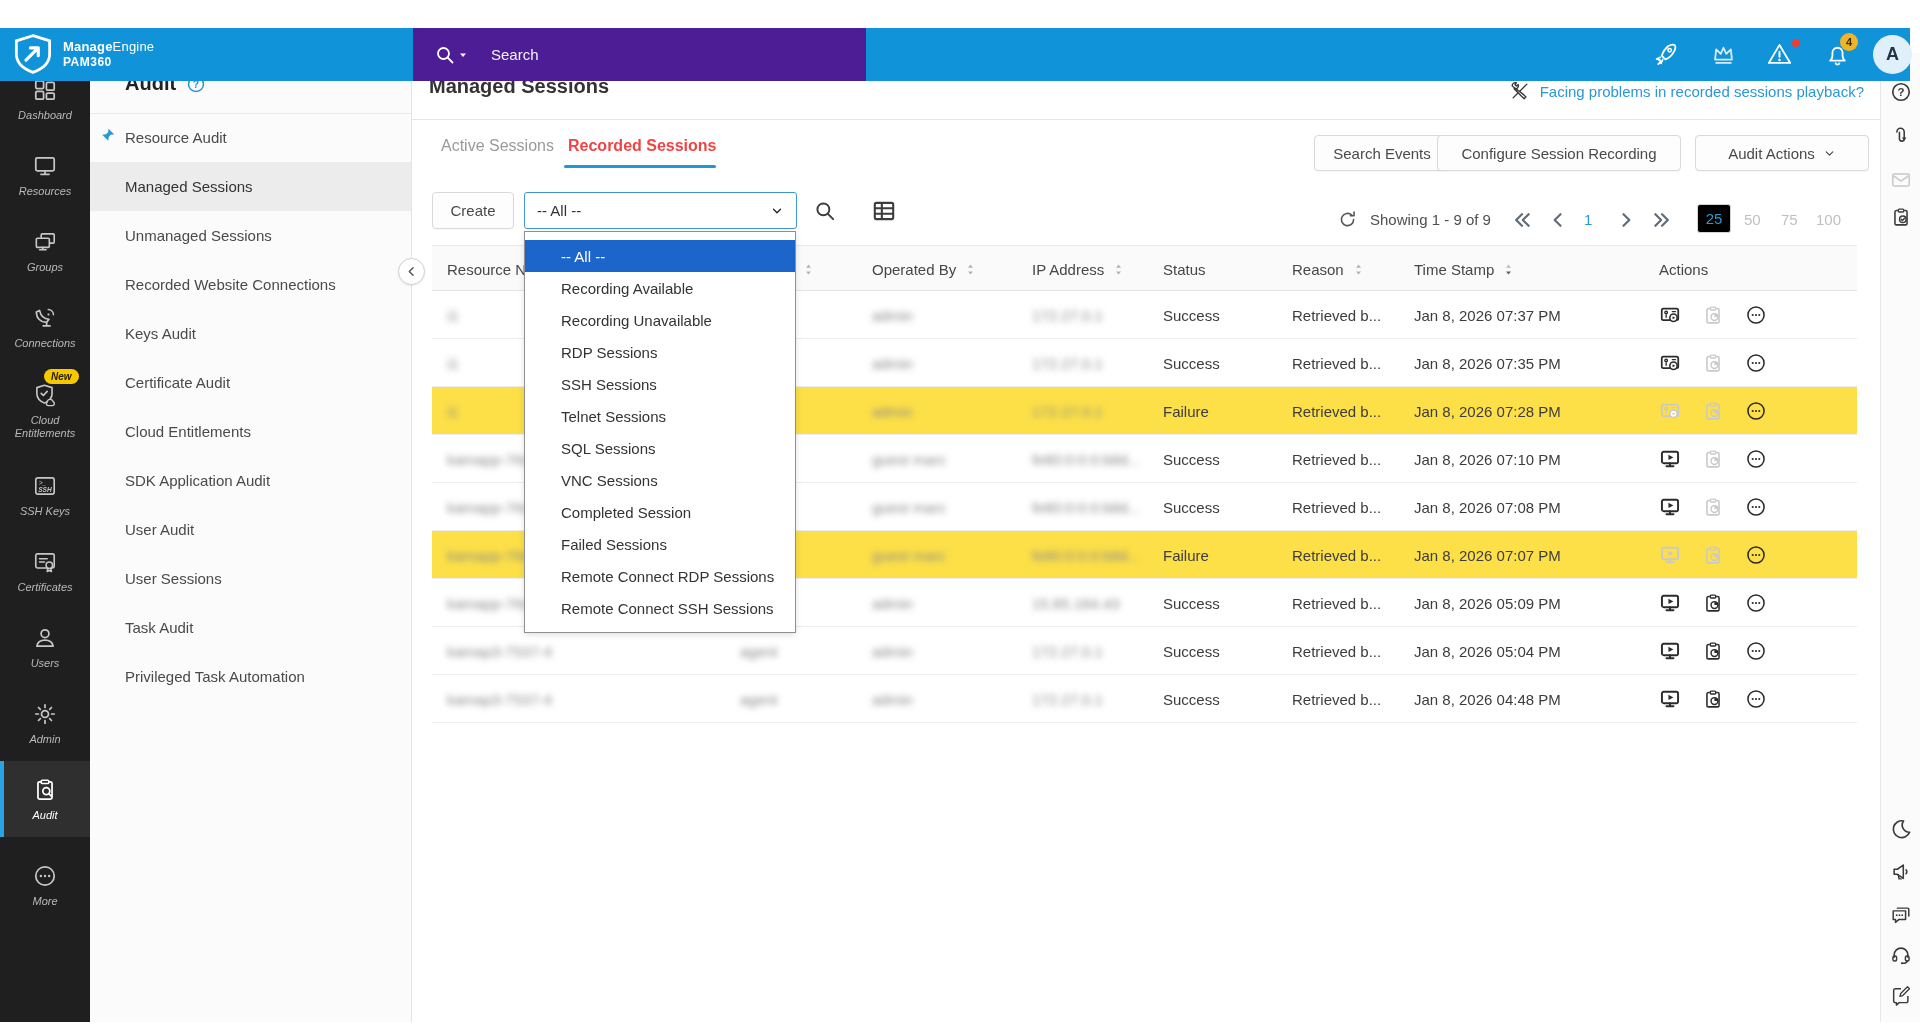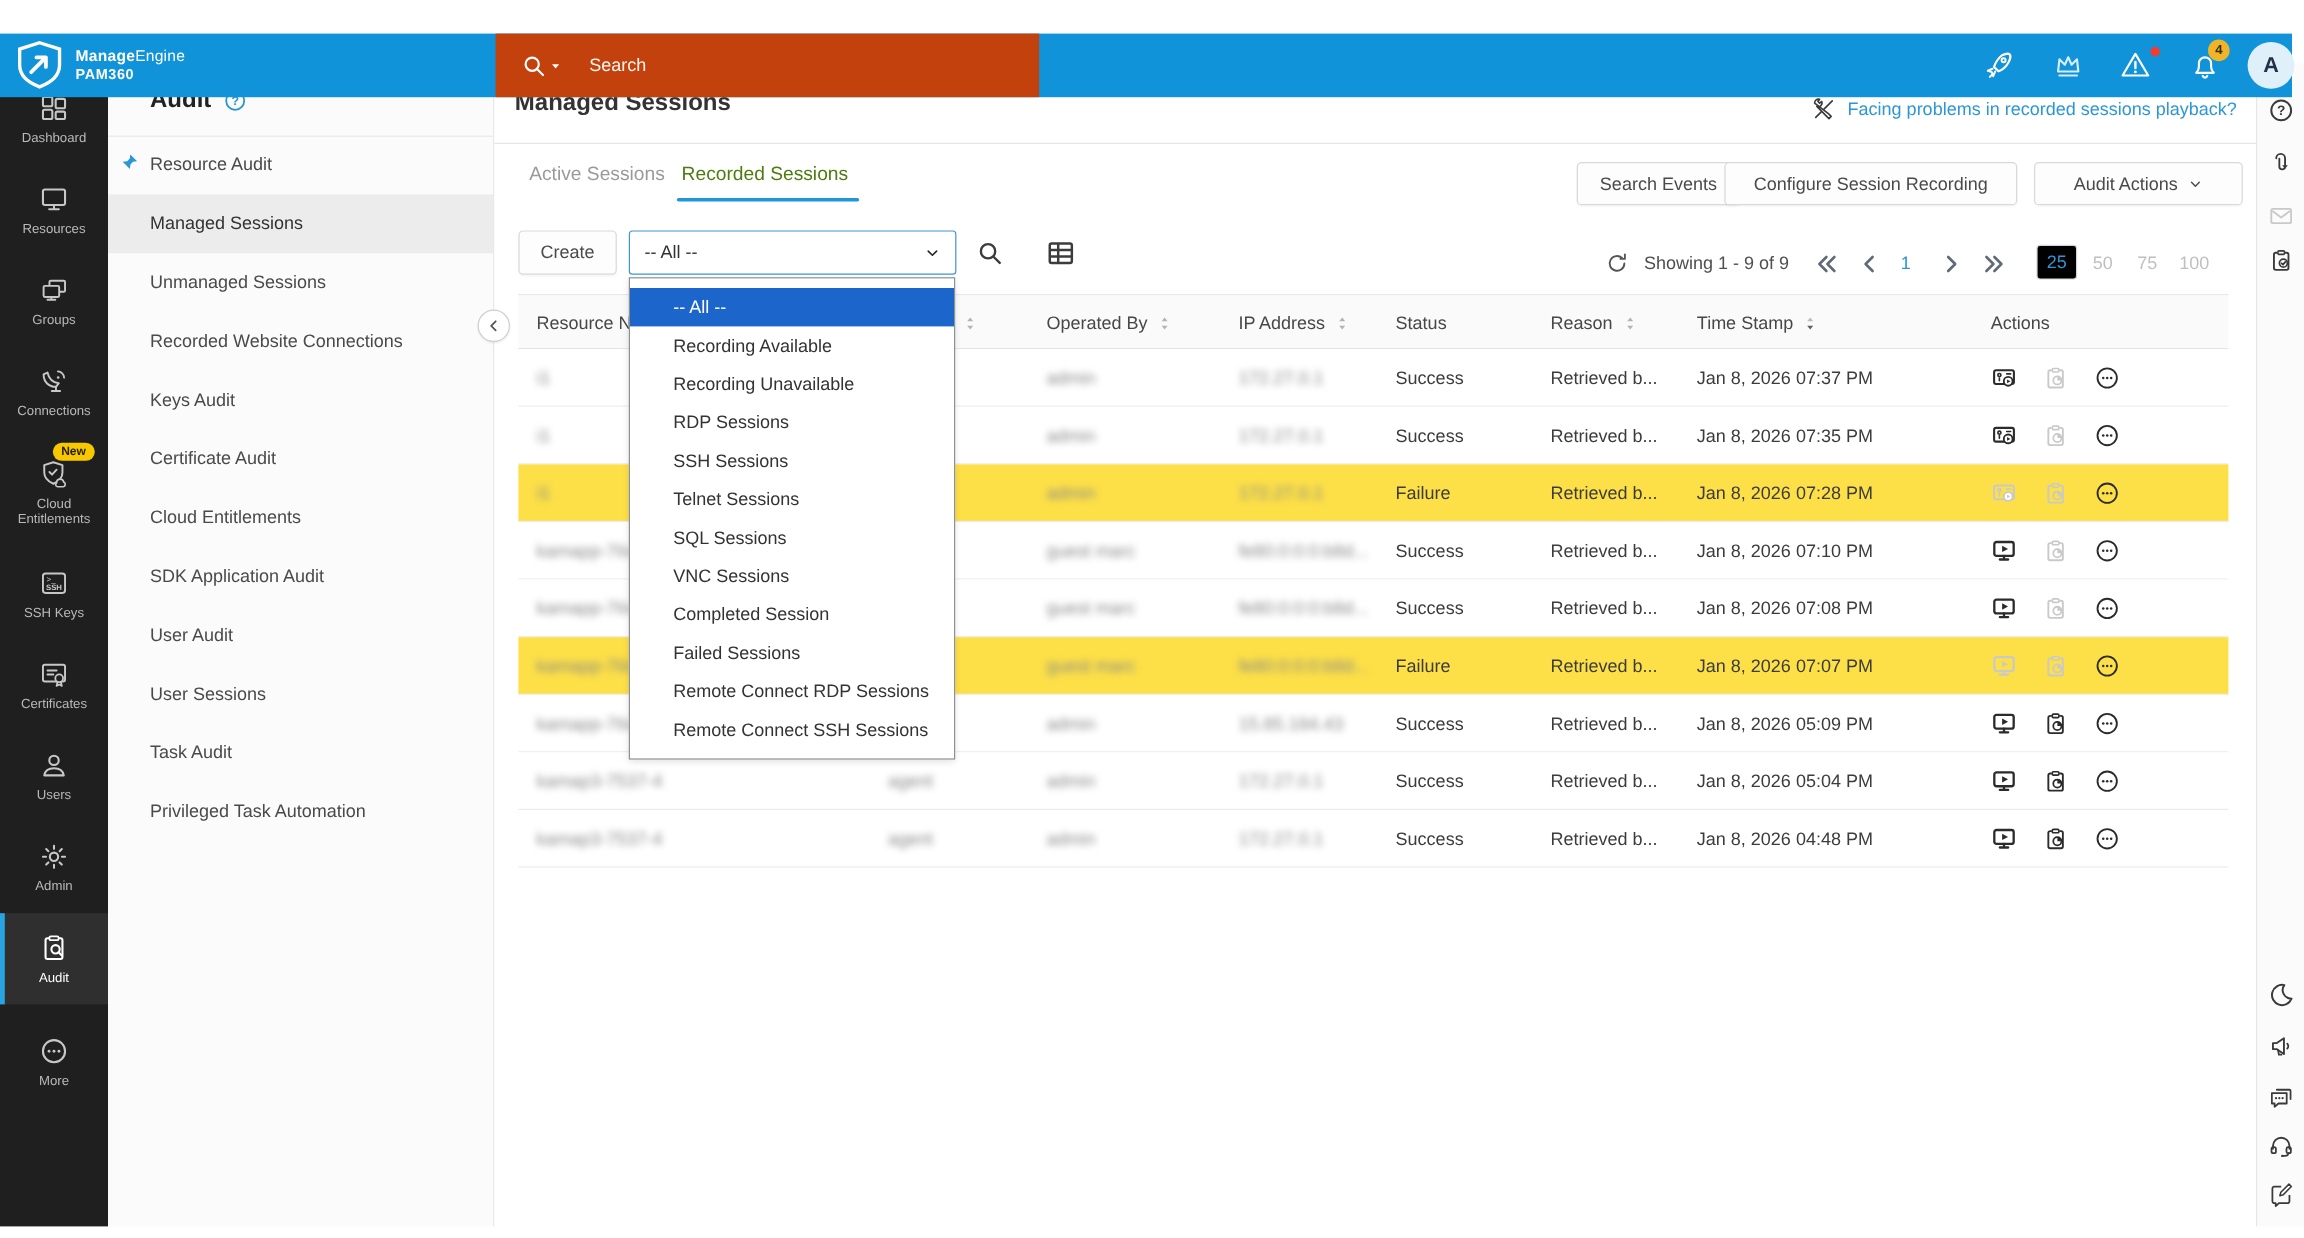--- a/index.html
+++ b/index.html
@@ -7,29 +7,29 @@
   body { font-family:"Liberation Sans",sans-serif; background:#fff; position:relative; overflow:hidden; }
   .abs { position:absolute; }
   svg.ic { display:block; }
 
   
   .hdr { left:0; top:16px; width:1910px; height:53px; background:#1093d9; z-index:20;margin-top:12px; }
   .hdr-logo { left:12px; top:5px; display:flex; align-items:center; gap:9px; color:#fff; }
   .brand-l1 { font-size:13px; color:#fff; letter-spacing:.2px; }
   .brand-l1 b { font-weight:bold; }
   .brand-l2 { font-size:12px; font-weight:bold; letter-spacing:.5px; margin-top:1px; }
-  .hdr-search { left:413px; top:0; width:453px; height:53px; background:#c2410c; display:flex; align-items:center; gap:10px; padding-left:20px; color:#fff; }
+  .hdr-search { left:413px; top:0; width:453px; height:53px; background:#4c1d95; display:flex; align-items:center; gap:10px; padding-left:20px; color:#fff; }
   .hdr-search .ph { font-size:15px; color:#fff; opacity:.95; margin-left:12px; }
   .hdr-ic { top:13px; width:27px; height:27px; color:#fff; }
   .avatar { left:1873px; top:7px; width:39px; height:39px; border-radius:50%; background:#dff0fb; color:#253246; font-size:18px; font-weight:bold; display:flex; align-items:center; justify-content:center; }
   .red-dot { left:1791px; top:10px; width:10px; height:10px; border-radius:50%; background:#f33b2f; border:1.5px solid #1093d9; }
   .bell-badge { left:1840px; top:5px; min-width:18px; height:18px; border-radius:9px; background:#f0b429; color:#3a2f05; font-size:11px; font-weight:bold; display:flex; align-items:center; justify-content:center; padding:0 4px; }
 
   
-  .lnav { left:0; top:53px; width:90px; height:969px; background:#1f1f1f; padding-top:8px; }
+  .lnav { left:0; top:53px; width:90px; height:969px; background:#1f1f1f; padding-top:8px;font-style:italic; }
   .nav-it { width:100%; height:76px; display:flex; flex-direction:column; align-items:center; justify-content:center; gap:6px; color:#b9b9b9; position:relative; cursor:pointer; }
   .nav-it .lbl { font-size:11px; text-align:center; line-height:13px; max-width:84px; }
   .nav-it svg { color:#c7c7c7; }
   .nav-it.tall { height:92px; }
   .nav-it.active { background:#2f2f2f; color:#fff; }
   .nav-it.active svg { color:#fff; }
   .nav-it.active::before { content:""; position:absolute; left:0; top:0; bottom:0; width:4px; background:#29a3e2; }
   .nav-it.gap { margin-top:10px; }
   .new-badge { position:absolute; top:4px; left:44px; background:#f7c800; color:#272108; font-size:10px; font-weight:bold; padding:2px 7px; border-radius:9px; }
 
@@ -48,21 +48,21 @@
   .rt-ic { position:absolute; left:9px; width:22px; height:22px; color:#3a3a3a; cursor:pointer; }
   .rt-ic.dim { color:#c9c9c9; }
 
   
   .main { left:412px; top:53px; width:1468px; height:969px; background:#fff; }
   .pg-title { position:absolute; left:17px; top:22px; font-size:20px; font-weight:bold; color:#333; }
   .help-link { position:absolute; right:16px; top:27px; display:flex; align-items:center; gap:9px; }
   .help-link .txt { font-size:15px; color:#2b98d5; cursor:pointer; }
   .main-div { position:absolute; left:0; top:66px; width:1468px; height:1px; background:#e6e6e6; }
   .tab { position:absolute; top:84px; font-size:16px; color:#9a9a9a; cursor:pointer; }
-  .tab.on { color:#4d7c0f; font-weight:normal; }
+  .tab.on { color:#ef4444; font-weight:bold; }
   .tab-ul { position:absolute; left:152px; top:112px; width:152px; height:3px; background:#2196d8; border-radius:2px; }
   .btn { position:absolute; height:36px; background:#fdfdfd; border:1px solid #d9d9d9; border-radius:4px; font-size:15px; color:#4a4a4a; display:flex; align-items:center; justify-content:center; gap:8px; cursor:pointer; box-shadow:0 1px 1px rgba(0,0,0,.03); }
   .sel { position:absolute; left:112px; top:139px; width:273px; height:37px; border:1px solid #4195cf; border-radius:3px; background:#fff; display:flex; align-items:center; font-size:15px; color:#333; padding:0 12px; cursor:pointer; }
   .sel .car { margin-left:auto; color:#222; }
   .icbtn { position:absolute; top:145px; width:26px; height:26px; color:#3c3c3c; cursor:pointer; }
 
   
   .pgn { position:absolute; font-size:15px; color:#4f4f4f; }
   .pgn.num { color:#2b98d5; }
   .pgn.dim { color:#c0c0c0; cursor:pointer; }

